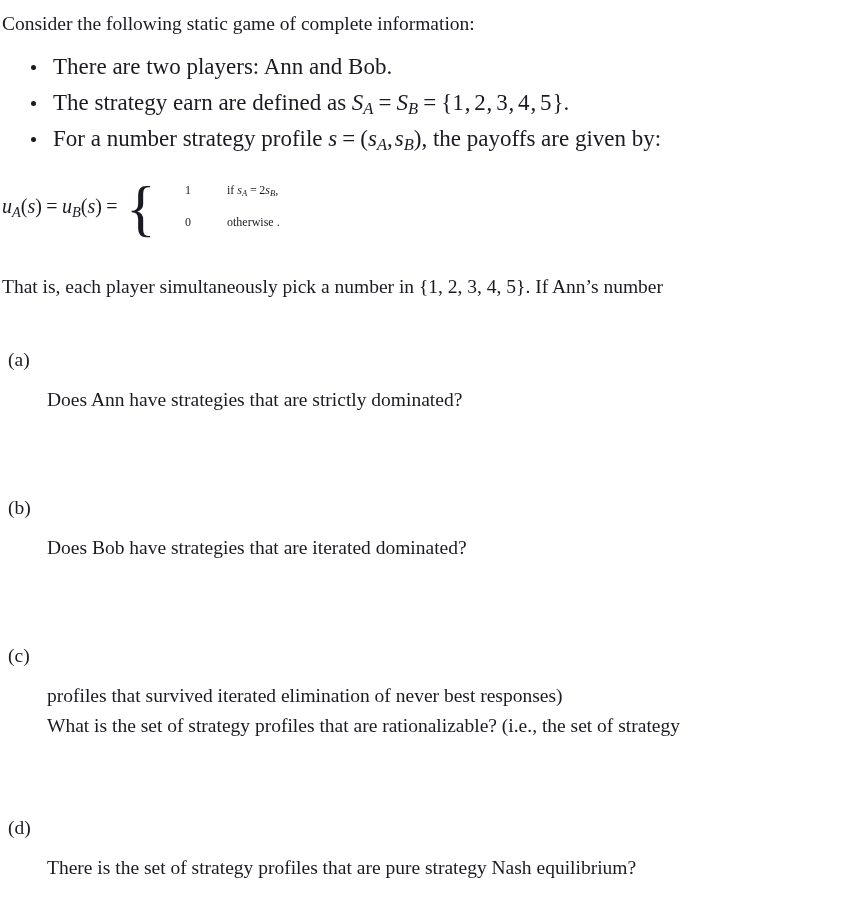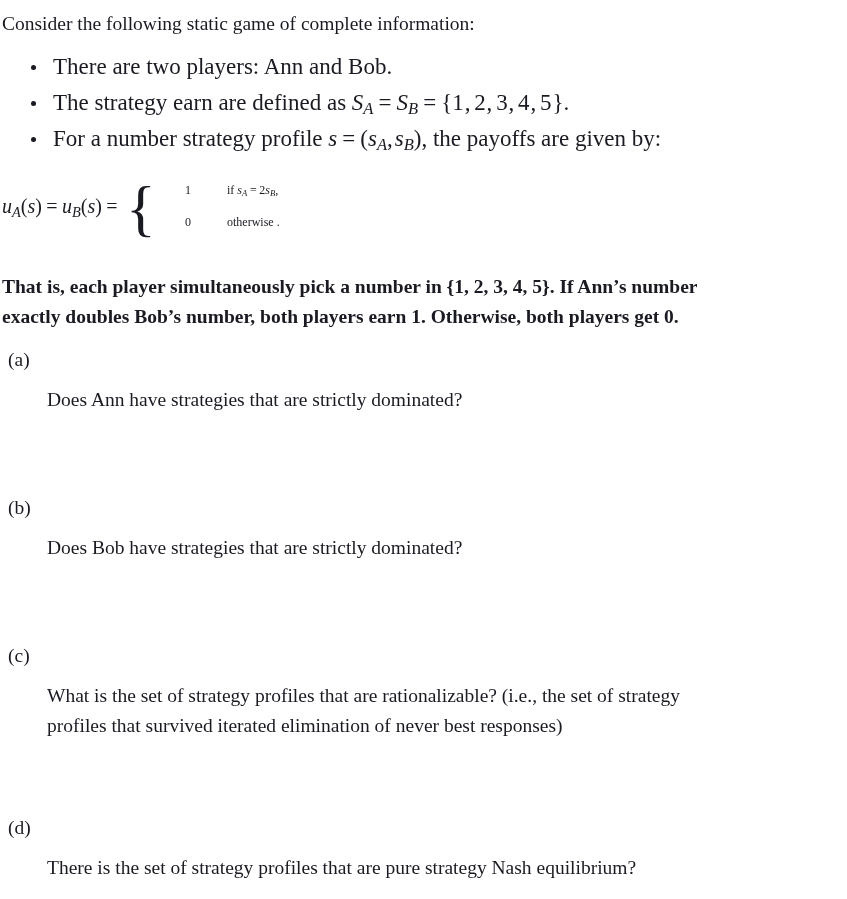--- a/index.html
+++ b/index.html
@@ -131,21 +131,21 @@
   
   .para {
     position: absolute;
     left: 2px;
     top: 272px;
     width: 816px;
     font-size: 19.5px;
     line-height: 30px;
     text-align: justify;
   }
-  .para .l2 { display: block; font-weight: bold; }
+  .para .l2 { display: block; }
 
   
   .qitem {
     position: absolute;
     left: 8px;
     width: 812px;
     font-size: 19.5px;
     line-height: 30px;
   }
   .qlabel {
@@ -191,38 +191,37 @@
   </div>
 
   <div class="equation">
     <span class="eq-inner">
       <span class="eq-lhs"><span class="mi">u</span><span class="sub">A</span><span class="mn">(</span><span class="mi">s</span><span class="mn">)</span><span class="op">=</span><span class="mi">u</span><span class="sub">B</span><span class="mn">(</span><span class="mi">s</span><span class="mn">)</span><span class="op">=</span></span><span class="cases"><span class="brace">{</span><span class="case-row"><span class="case-val">1</span><span class="case-cond"><span class="mn">if&nbsp;</span><span class="mi">s</span><span class="sub">A</span><span class="op">=</span><span class="mn">2</span><span class="mi">s</span><span class="sub">B</span><span class="mn">,</span></span></span><span class="case-row"><span class="case-val">0</span><span class="case-cond">otherwise .</span></span></span>
     </span>
   </div>
 
   <div class="para">
     <span class="l2">That is, each player simultaneously pick a number in {1, 2, 3, 4, 5}.  If Ann’s number</span>
-    <span class="l2">exactly doubles Bob’s number, both players earn 1. Otherwise, both players get 0.</span>
   </div>
 
   <div class="qitem" style="top:345px;">
     <span class="qlabel">(a)</span>
     <span class="qbody">Does Ann have strategies that are strictly dominated?</span>
   </div>
 
   <div class="qitem" style="top:493px;">
     <span class="qlabel">(b)</span>
-    <span class="qbody">Does Bob have strategies that are strictly dominated?</span>
+    <span class="qbody">Does Bob have strategies that are iterated dominated?</span>
   </div>
 
   <div class="qitem" style="top:641px;">
     <span class="qlabel">(c)</span>
     <span class="qbody">
+      <span class="l2">profiles that survived iterated elimination of never best responses)</span>
       <span class="l2">What is the set of strategy profiles that are rationalizable? (i.e., the set of strategy</span>
-      <span class="l2">profiles that survived iterated elimination of never best responses)</span>
     </span>
   </div>
 
   <div class="qitem" style="top:813px;">
     <span class="qlabel">(d)</span>
     <span class="qbody">There is the set of strategy profiles that are pure strategy Nash equilibrium?</span>
   </div>
 
 </div>
 

